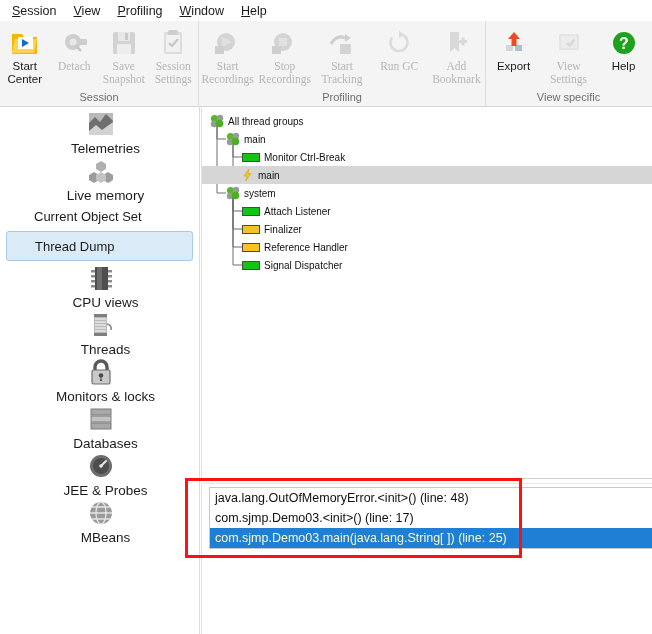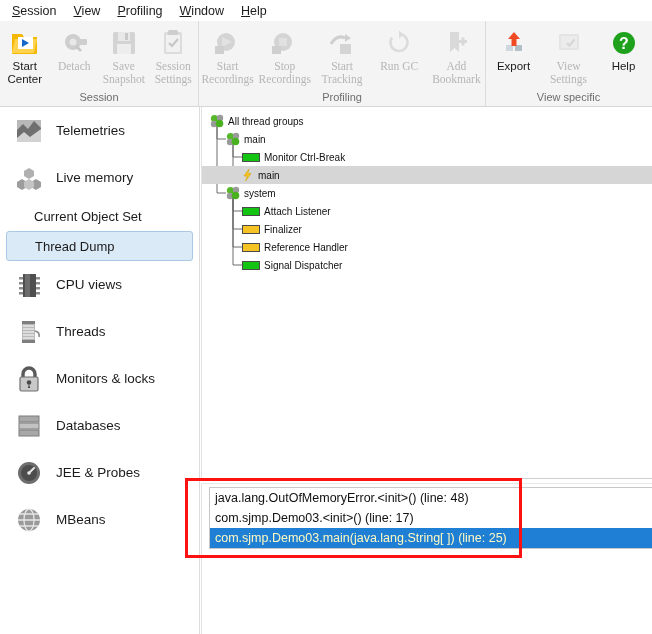--- a/index.html
+++ b/index.html
@@ -98,20 +98,21 @@
     border-right: 1px solid #dcdcdc;
     box-sizing: border-box;
     overflow: hidden;
   }
   .side-item {
     display: flex; align-items: center;
     height: 47px;
     padding-left: 12px;
     cursor: default;
     box-sizing: border-box;
+    flex-direction: column;
   }
   .side-item .sic {
     width: 34px; height: 34px;
     display: flex; align-items: center; justify-content: center;
     flex: 0 0 34px;
     margin-right: 10px;
   }
   .side-item .slbl {
     font-size: 13.5px;
     color: #1b1b1b;

